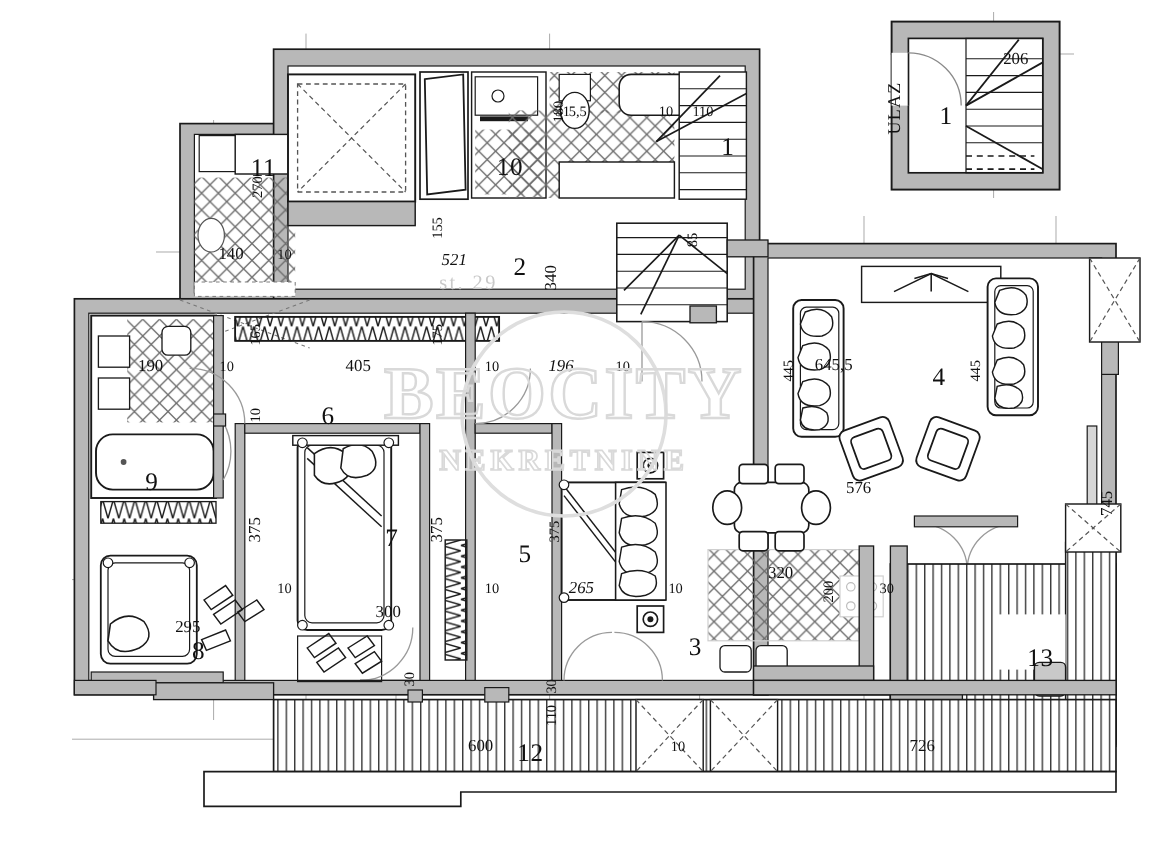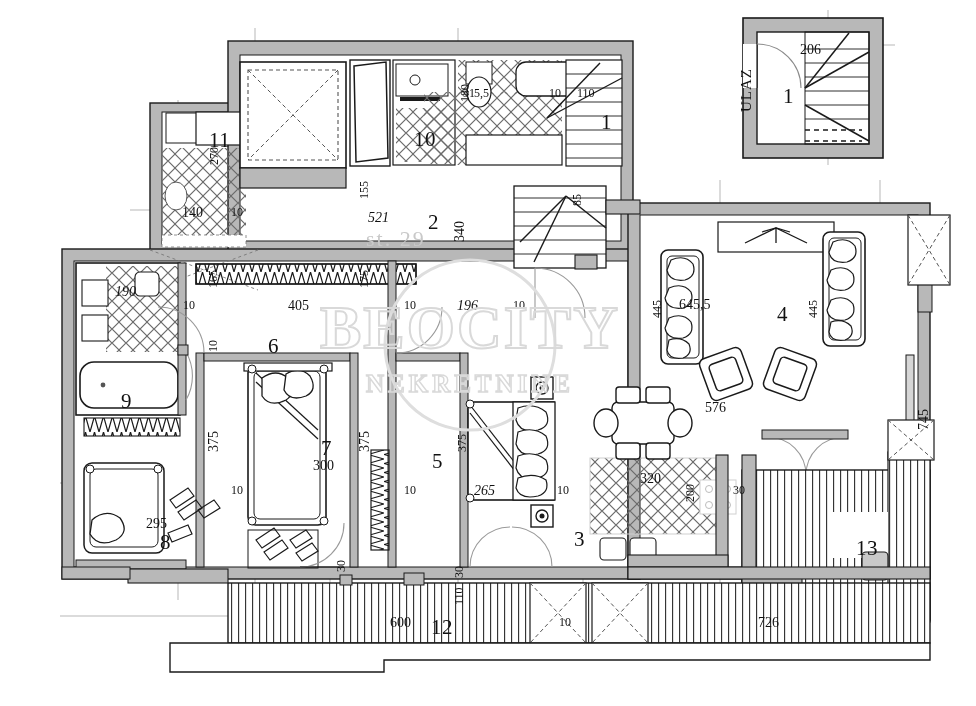--- a/index.html
+++ b/index.html
@@ -8,21 +8,21 @@
 
   svg#plan{position:absolute;left:0;top:0;width:976px;height:706px;}
 
   
   .lbl{position:absolute;color:#111;font-family:"Liberation Serif",serif;white-space:nowrap;}
   .room-num{font-size:21px;font-weight:400;letter-spacing:.5px;}
   .dim{font-size:14px;}
   .dim-s{font-size:12px;}
   .rot90{transform-origin:0 0;transform:rotate(-90deg);}
   .ulaz{font-size:15px;letter-spacing:1px;}
-  .stname{font-size:22px;color:#c9c9c9;letter-spacing:2px;}
+  .stname{font-size:17px;color:#c9c9c9;letter-spacing:2px;}
   .wm{position:absolute;left:0;top:0;width:976px;height:706px;pointer-events:none;}
 </style>
 </head>
 <body>
 
 <div id="stage">
 
   <svg id="plan" viewBox="0 0 976 706">
     <defs>
 
@@ -427,52 +427,52 @@
       <div class="lbl room-num" style="left: 268px; top: 334px;">6</div>
       <div class="lbl room-num" style="left: 321px; top: 436px;">7</div>
       <div class="lbl room-num" style="left: 160px; top: 530px;">8</div>
       <div class="lbl room-num" style="left: 121px; top: 389px;">9</div>
       <div class="lbl room-num" style="left: 414px; top: 127px;">10</div>
       <div class="lbl room-num" style="left: 209px; top: 128px;">11</div>
       <div class="lbl room-num" style="left: 431px; top: 615px;">12</div>
       <div class="lbl room-num" style="left: 856px; top: 536px;">13</div>
     </div>
   <div id="dims-layer">
-      <div class="lbl dim" style="left: 800px; top: 42px;">206</div>
+      <div class="lbl dim" style="left: 836px; top: 42px;">206</div>
       <div class="lbl dim" style="left: 368px; top: 210px; font-style: italic;">521</div>
       <div class="lbl dim-s rot90" style="left: 357px; top: 199px;">155</div>
       <div class="lbl dim rot90" style="left: 452px; top: 242px;">340</div>
       <div class="lbl dim-s rot90" style="left: 570px; top: 206px;">85</div>
       <div class="lbl dim-s" style="left: 463px; top: 86px;">31</div>
       <div class="lbl dim-s" style="left: 474px; top: 86px;">5,5</div>
       <div class="lbl dim-s rot90" style="left: 458px; top: 102px;">180</div>
       <div class="lbl dim-s" style="left: 549px; top: 86px;">10</div>
       <div class="lbl dim-s" style="left: 577px; top: 86px;">110</div>
       <div class="lbl dim" style="left: 182px; top: 205px;">140</div>
       <div class="lbl dim-s" style="left: 231px; top: 205px;">10</div>
       <div class="lbl dim-s rot90" style="left: 207px; top: 165px;">270</div>
-      <div class="lbl dim" style="left: 115px; top: 284px; font-style: italic;">190</div>
+      <div class="lbl dim" style="left: 115px; top: 298px;">190</div>
       <div class="lbl dim-s" style="left: 183px; top: 298px;">10</div>
       <div class="lbl dim-s rot90" style="left: 206px; top: 288px;">165</div>
       <div class="lbl dim" style="left: 288px; top: 298px;">405</div>
       <div class="lbl dim-s rot90" style="left: 357px; top: 288px;">175</div>
       <div class="lbl dim-s" style="left: 404px; top: 298px;">10</div>
       <div class="lbl dim" style="left: 457px; top: 298px; font-style: italic;">196</div>
       <div class="lbl dim-s" style="left: 513px; top: 298px;">10</div>
       <div class="lbl dim-s rot90" style="left: 206px; top: 352px;">10</div>
       <div class="lbl dim" style="left: 679px; top: 297px;">645,5</div>
       <div class="lbl dim-s rot90" style="left: 650px; top: 318px;">445</div>
       <div class="lbl dim-s rot90" style="left: 806px; top: 318px;">445</div>
       <div class="lbl dim" style="left: 705px; top: 400px;">576</div>
       <div class="lbl dim rot90" style="left: 916px; top: 430px;">745</div>
       <div class="lbl dim rot90" style="left: 206px; top: 452px;">375</div>
       <div class="lbl dim rot90" style="left: 357px; top: 452px;">375</div>
       <div class="lbl dim" style="left: 146px; top: 483px; margin-top: 33px;">295</div>
       <div class="lbl dim-s" style="left: 231px; top: 483px;">10</div>
-      <div class="lbl dim" style="left: 313px; top: 458px;">300</div>
+      <div class="lbl dim" style="left: 313px; top: 503px;">300</div>
       <div class="lbl dim-s" style="left: 404px; top: 483px;">10</div>
       <div class="lbl dim" style="left: 474px; top: 483px; font-style: italic;">265</div>
       <div class="lbl dim-s rot90" style="left: 455px; top: 452px;">375</div>
       <div class="lbl dim-s" style="left: 557px; top: 483px;">10</div>
       <div class="lbl dim" style="left: 640px; top: 471px;">320</div>
       <div class="lbl dim-s rot90" style="left: 683px; top: 502px;">200</div>
       <div class="lbl dim-s" style="left: 733px; top: 483px;">30</div>
       <div class="lbl dim" style="left: 390px; top: 615px;">600</div>
       <div class="lbl dim-s rot90" style="left: 452px; top: 605px;">110</div>
       <div class="lbl dim-s rot90" style="left: 452px; top: 578px;">30</div>

